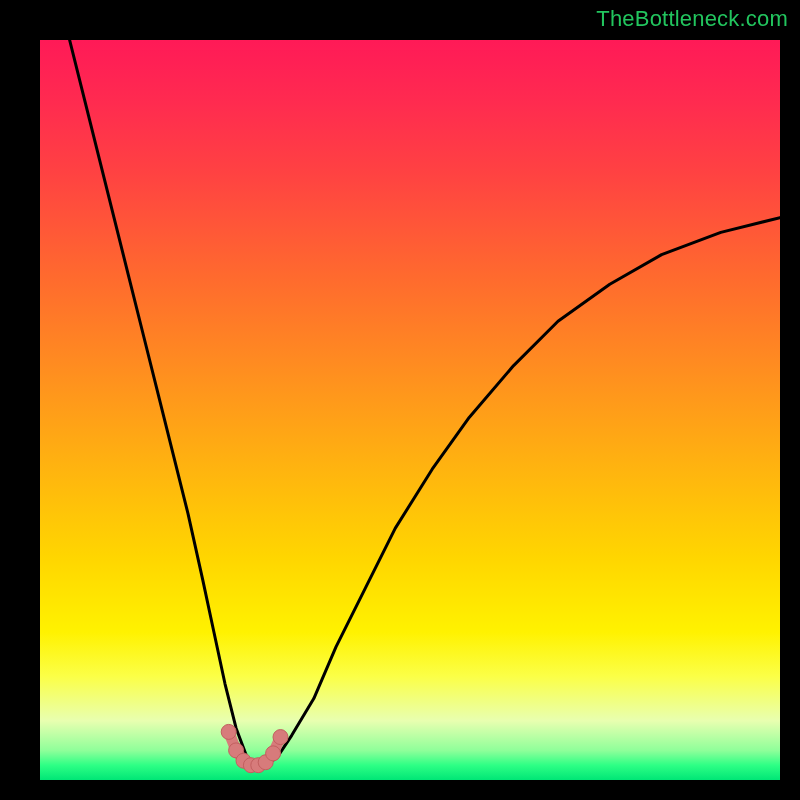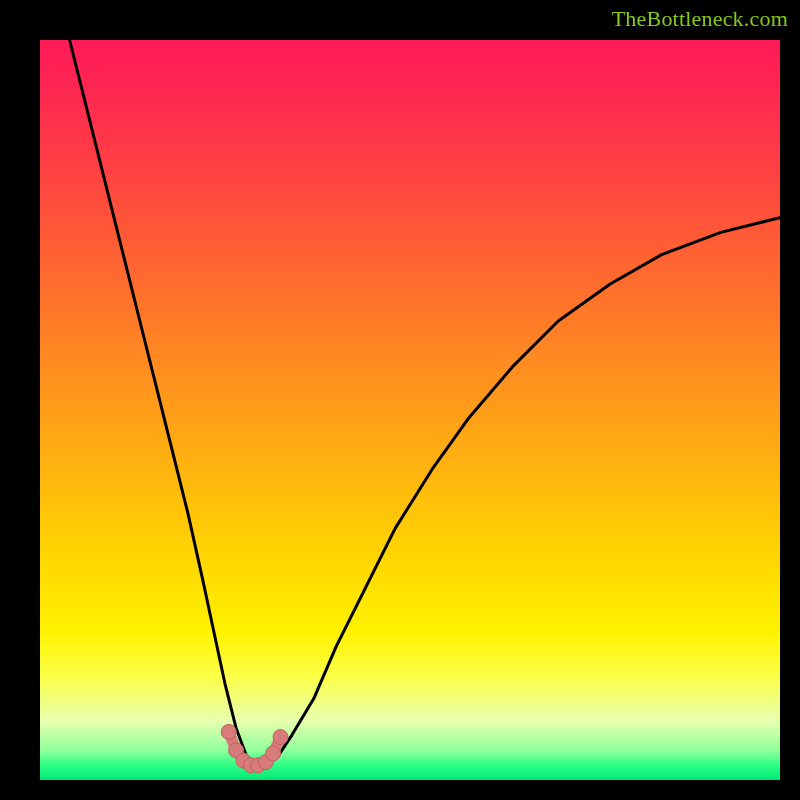--- a/index.html
+++ b/index.html
@@ -53,23 +53,23 @@
     position: absolute;
     left: 0;
     top: 0;
     width: 740px;
     height: 740px;
   }
   .attribution {
     position: absolute;
     top: 6px;
     right: 12px;
-    font-family: Liberation Serif, serif;
+    font-family: Liberation Sans, sans-serif;
     font-size: 22px;
-    color: #84cc16;
+    color: #22c55e;
     letter-spacing: 0.2px;
   }
 </style>
 </head>
 <body>
 
 <div class="frame">
 
   <div class="plot-area">
     <div class="gradient"></div>

